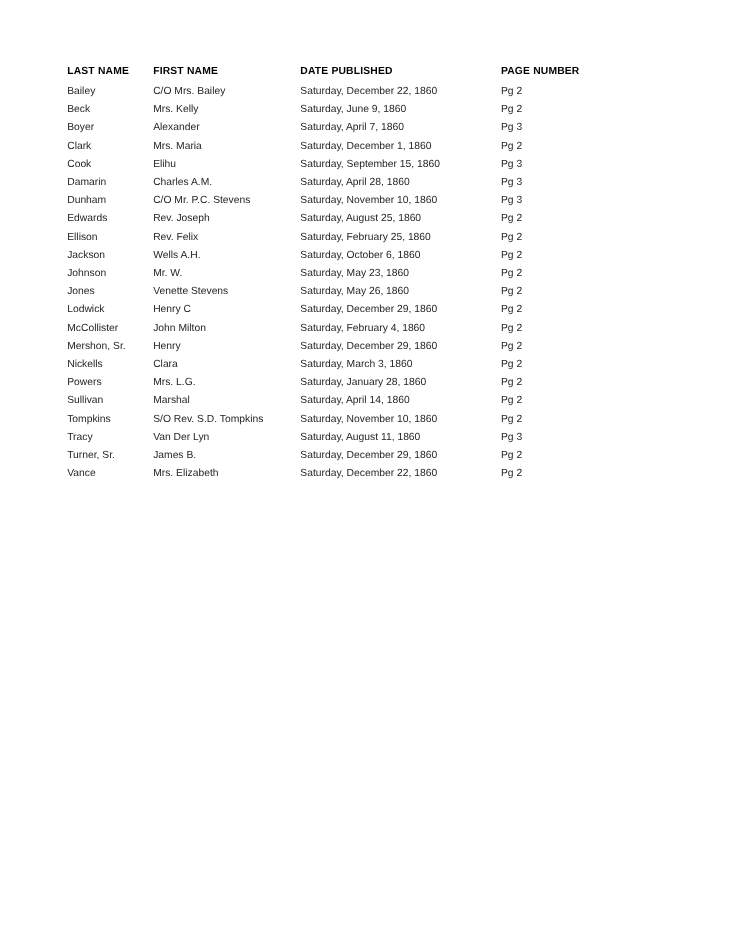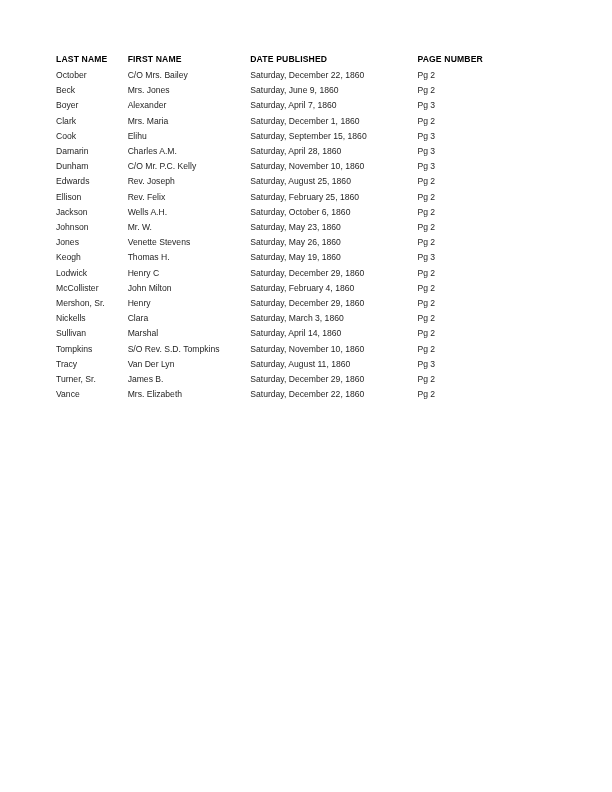--- a/index.html
+++ b/index.html
@@ -71,28 +71,28 @@
     <thead>
       <tr>
         <th>LAST NAME</th>
         <th>FIRST NAME</th>
         <th>DATE PUBLISHED</th>
         <th>PAGE NUMBER</th>
       </tr>
     </thead>
     <tbody id="table-body">
         <tr>
-          <td>October</td>
+          <td>Bailey</td>
           <td>C/O Mrs. Bailey</td>
           <td>Saturday, December 22, 1860</td>
           <td>Pg 2</td>
         </tr>
         <tr>
           <td>Beck</td>
-          <td>Mrs. Jones</td>
+          <td>Mrs. Kelly</td>
           <td>Saturday, June 9, 1860</td>
           <td>Pg 2</td>
         </tr>
         <tr>
           <td>Boyer</td>
           <td>Alexander</td>
           <td>Saturday, April 7, 1860</td>
           <td>Pg 3</td>
         </tr>
         <tr>
@@ -108,21 +108,21 @@
           <td>Pg 3</td>
         </tr>
         <tr>
           <td>Damarin</td>
           <td>Charles A.M.</td>
           <td>Saturday, April 28, 1860</td>
           <td>Pg 3</td>
         </tr>
         <tr>
           <td>Dunham</td>
-          <td>C/O Mr. P.C. Kelly</td>
+          <td>C/O Mr. P.C. Stevens</td>
           <td>Saturday, November 10, 1860</td>
           <td>Pg 3</td>
         </tr>
         <tr>
           <td>Edwards</td>
           <td>Rev. Joseph</td>
           <td>Saturday, August 25, 1860</td>
           <td>Pg 2</td>
         </tr>
         <tr>
@@ -143,26 +143,20 @@
           <td>Saturday, May 23, 1860</td>
           <td>Pg 2</td>
         </tr>
         <tr>
           <td>Jones</td>
           <td>Venette Stevens</td>
           <td>Saturday, May 26, 1860</td>
           <td>Pg 2</td>
         </tr>
         <tr>
-          <td>Keogh</td>
-          <td>Thomas H.</td>
-          <td>Saturday, May 19, 1860</td>
-          <td>Pg 3</td>
-        </tr>
-        <tr>
           <td>Lodwick</td>
           <td>Henry C</td>
           <td>Saturday, December 29, 1860</td>
           <td>Pg 2</td>
         </tr>
         <tr>
           <td>McCollister</td>
           <td>John Milton</td>
           <td>Saturday, February 4, 1860</td>
           <td>Pg 2</td>
@@ -170,20 +164,26 @@
         <tr>
           <td>Mershon, Sr.</td>
           <td>Henry</td>
           <td>Saturday, December 29, 1860</td>
           <td>Pg 2</td>
         </tr>
         <tr>
           <td>Nickells</td>
           <td>Clara</td>
           <td>Saturday, March 3, 1860</td>
+          <td>Pg 2</td>
+        </tr>
+        <tr>
+          <td>Powers</td>
+          <td>Mrs. L.G.</td>
+          <td>Saturday, January 28, 1860</td>
           <td>Pg 2</td>
         </tr>
         <tr>
           <td>Sullivan</td>
           <td>Marshal</td>
           <td>Saturday, April 14, 1860</td>
           <td>Pg 2</td>
         </tr>
         <tr>
           <td>Tompkins</td>

